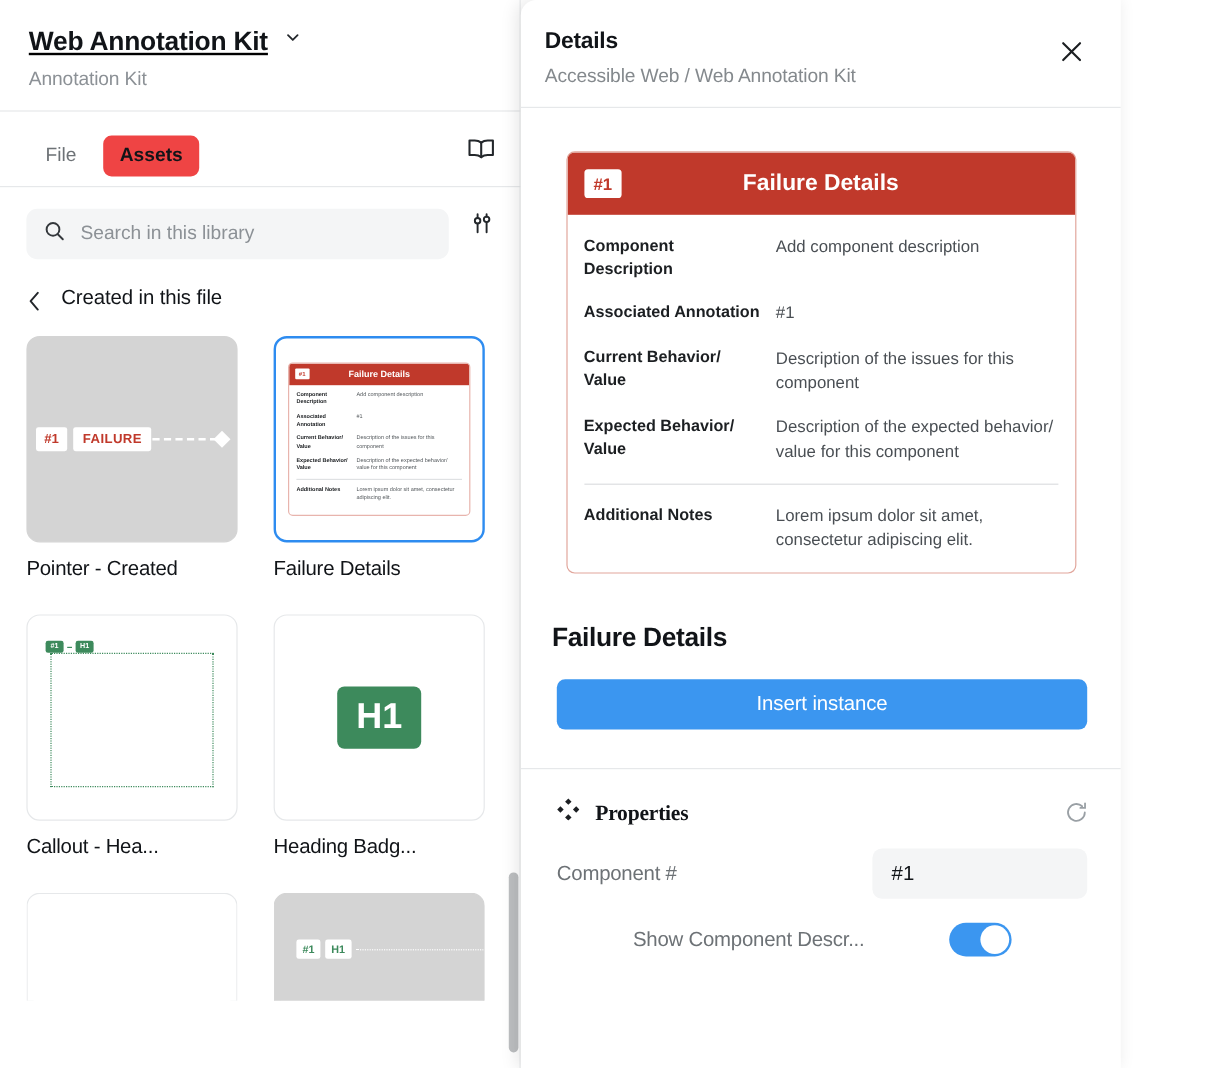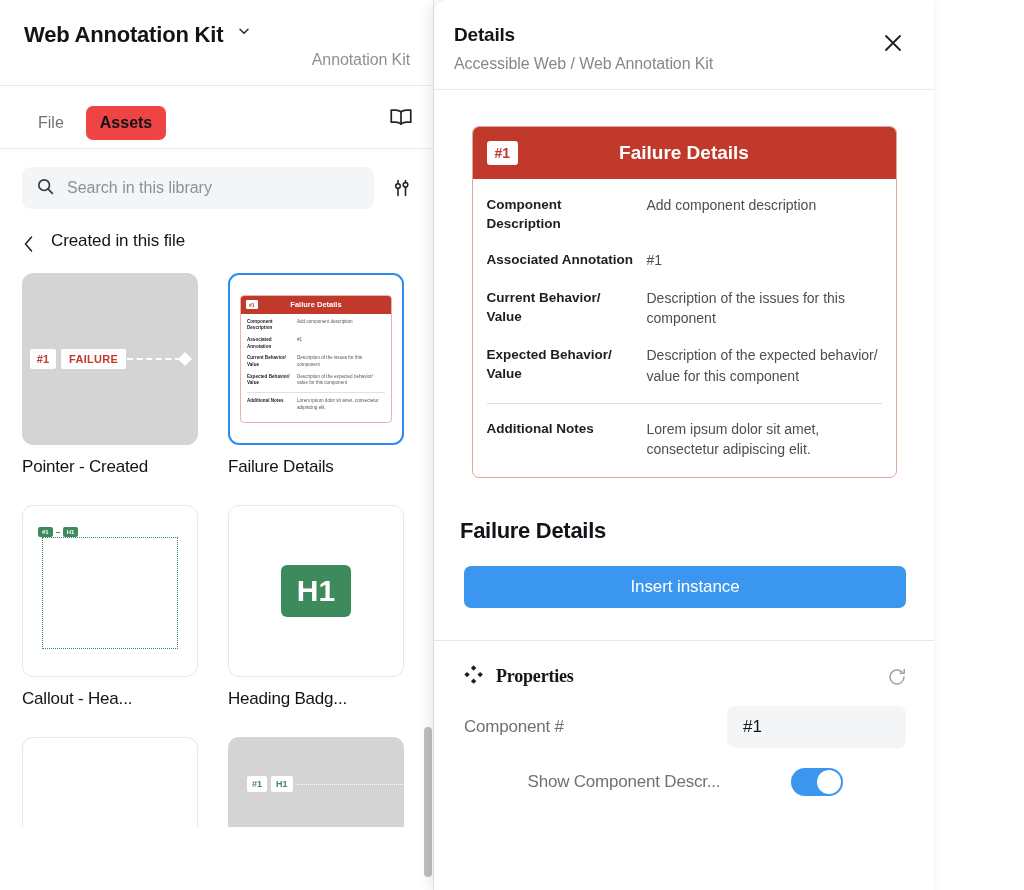--- a/index.html
+++ b/index.html
@@ -13,44 +13,44 @@
   #app { position: relative; width: 1024px; height: 890px; background:#ffffff; }
 
   
   .left-panel {
     position: absolute; left: 0; top: 0;
     width: 434px; height: 890px;
     background: #ffffff;
     overflow: hidden;
   }
   .lib-header { padding: 22px 24px 16px 24px; }
-  .lib-title-row { display: flex; align-items: flex-start; gap: 14px; }
+  .lib-title-row { display: flex; align-items: flex-start; gap: 14px; text-decoration: underline; }
   .lib-title {
     font-size: 22px; font-weight: bold; color: #111418; letter-spacing: -0.2px;
   }
   .chevron-down { width: 14px; height: 14px; position: relative; top: 2px; cursor: pointer; }
   .lib-sub {
-    margin-top: 3px; font-size: 16px; color: #8c9196; letter-spacing: -0.1px; text-align: right;
+    margin-top: 10px; font-size: 16px; color: #8c9196; letter-spacing: -0.1px;
   }
   .divider-h { height: 1px; background: #e6e8ea; width: 100%; }
 
   .tabs-row {
     height: 62px; display: flex; align-items: center;
     padding: 0 20px 0 24px; gap: 8px;
   }
   .tab {
     font-size: 16px; color: #6d7276; padding: 8px 14px; border-radius: 7px;
     cursor: pointer; white-space: nowrap; margin-top: 12px;
   }
   .tab.active { background: #ef4444; color: #111418; font-weight: bold; }
   .tabs-spacer { flex: 1; }
   .icon-btn { cursor: pointer; display: flex; align-items: center; justify-content: center; }
 
   .search-row {
-    display: flex; align-items: center; gap: 16px;
+    display: flex; align-items: flex-start; gap: 16px;
     padding: 18px 20px 0 22px;
   }
   .search-box {
     flex: 1; height: 42px; background: #f4f5f6; border-radius: 9px;
     display: flex; align-items: center; padding: 0 14px; gap: 12px;
     cursor: text;
   }
   .search-input {
     border: none; outline: none; background: transparent;
     font-family: inherit; font-size: 16px; color: #111418; width: 100%;

